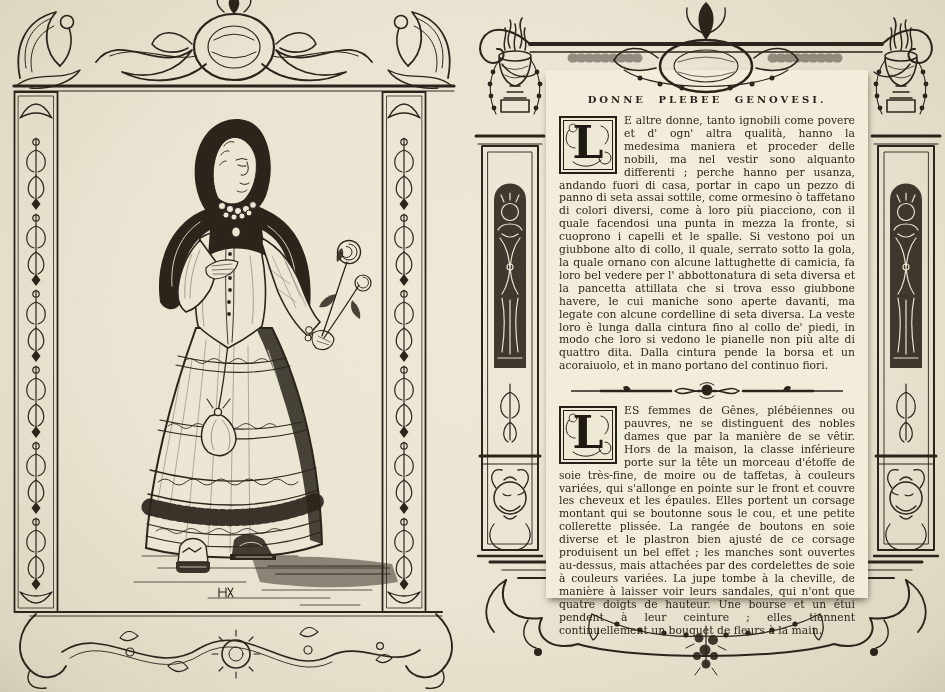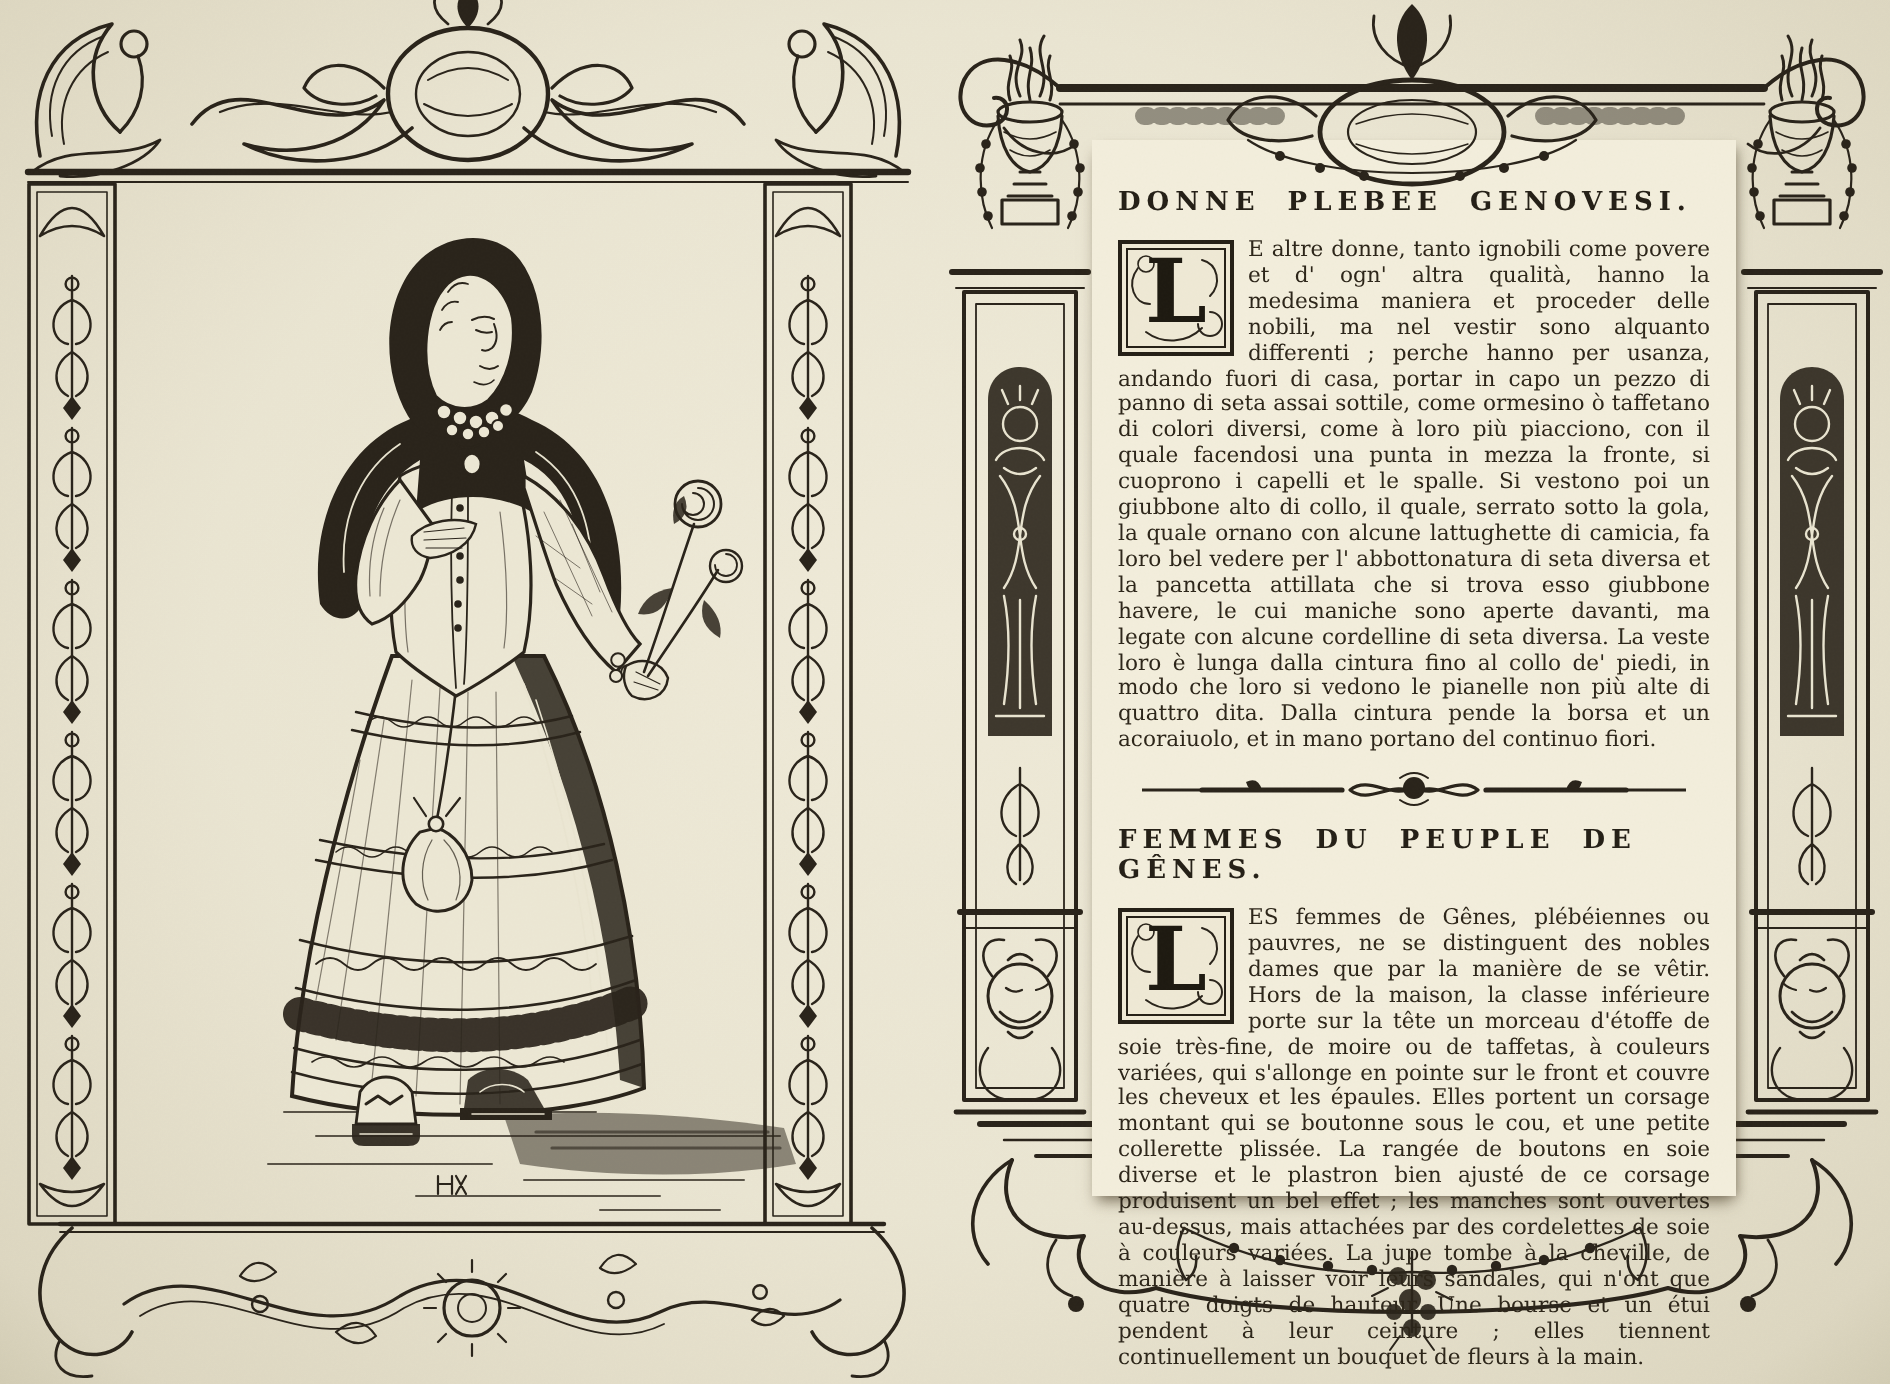--- a/index.html
+++ b/index.html
@@ -21,22 +21,22 @@
   .pap{fill:#ece7d4;stroke:#29231a;}
   .hl{stroke:#e9e4d0;fill:none;stroke-linecap:round;}
   .text-panel{
     position:absolute;left:74px;top:70px;width:322px;height:528px;
     background:#f3eedc;
     box-shadow:0 5px 7px -2px rgba(72,60,38,.55), 3px 2px 5px -2px rgba(72,60,38,.35);
     z-index:2;
   }
   .panel-inner{padding:24px 13px 0 13px;}
   h2.sec{
-    margin:0 0 10px 0;
-    font-size:13px;font-weight:bold;letter-spacing:3px;word-spacing:6px;
+    margin:0 0 10px 0;text-align:center;
+    font-size:10px;font-weight:bold;letter-spacing:3px;word-spacing:6px;
     color:#241f16;
   }
   h2.sec.second{margin-top:9px;}
   .para{
     font-size:10.8px;line-height:12.9px;text-align:justify;
     color:#2c2519;margin:0;
   }
   .dropcap{
     float:left;width:58px;height:58px;margin:1px 7px 0 0;position:relative;
     background:#efe9d5;border:2px solid #241f16;box-sizing:border-box;
@@ -345,21 +345,20 @@
 
         <svg class="divider" width="272" height="20" viewBox="0 0 272 20">
           <path class="eng" stroke-width="1.4" d="M0,11 H100 M172,11 H272"></path>
           <path class="eng" stroke-width="2.6" d="M30,11 H100 M172,11 H242"></path>
           <path class="ink" d="M52,7 q6,-3 8,4 q-6,3 -8,-4 Z M220,7 q-6,-3 -8,4 q6,3 8,-4 Z"></path>
           <path class="eng" stroke-width="1.6" d="M104,11 C114,3 126,17 136,9 C146,17 158,3 168,11 M104,11 C114,19 126,5 136,13 C146,5 158,19 168,11"></path>
           <circle class="ink" cx="136" cy="10" r="5.5"></circle>
           <path class="eng" stroke-width="1" d="M129,5 q7,-5 14,0 M129,16 q7,5 14,0"></path>
         </svg>
 
-        <h2 class="sec second">FEMMES DU PEUPLE DE GÊNES.</h2>
         <p class="para" lang="fr">
           <span class="dropcap">
             <svg width="54" height="54" viewBox="0 0 54 54">
               <path class="eng" stroke-width="1" d="M8,12 C2,20 6,30 14,30 M40,8 C48,10 50,20 44,26 M12,44 C20,50 32,50 40,42 M44,34 a6,6 0 1,1 -6,6"></path>
               <circle class="eng" stroke-width=".8" cx="12" cy="10" r="4"></circle>
             </svg>
             <span class="letter">L</span>
           </span><span>ES femmes de Gênes, plébéiennes ou pauvres, ne se distinguent des nobles dames que par la manière de se vêtir. Hors de la maison, la classe inférieure porte sur la tête un morceau d'étoffe de soie très-fine, de moire ou de taffetas, à couleurs variées, qui s'allonge en pointe sur le front et couvre les cheveux et les épaules. Elles portent un corsage montant qui se boutonne sous le cou, et une petite collerette plissée. La rangée de boutons en soie diverse et le plastron bien ajusté de ce corsage produisent un bel effet ; les manches sont ouvertes au-dessus, mais attachées par des cordelettes de soie à couleurs variées. La jupe tombe à la cheville, de manière à laisser voir leurs sandales, qui n'ont que quatre doigts de hauteur. Une bourse et un étui pendent à leur ceinture ; elles tiennent continuellement un bouquet de fleurs à la main.</span>
         </p>
       </div>

